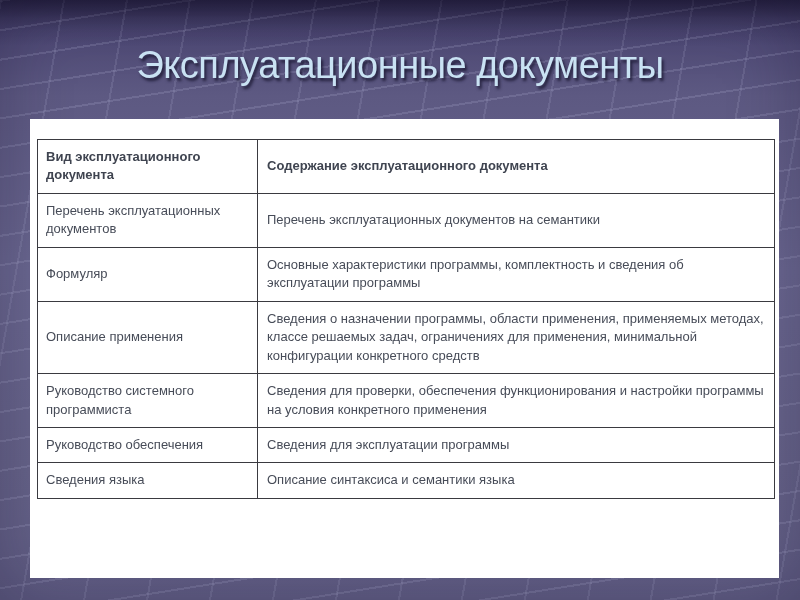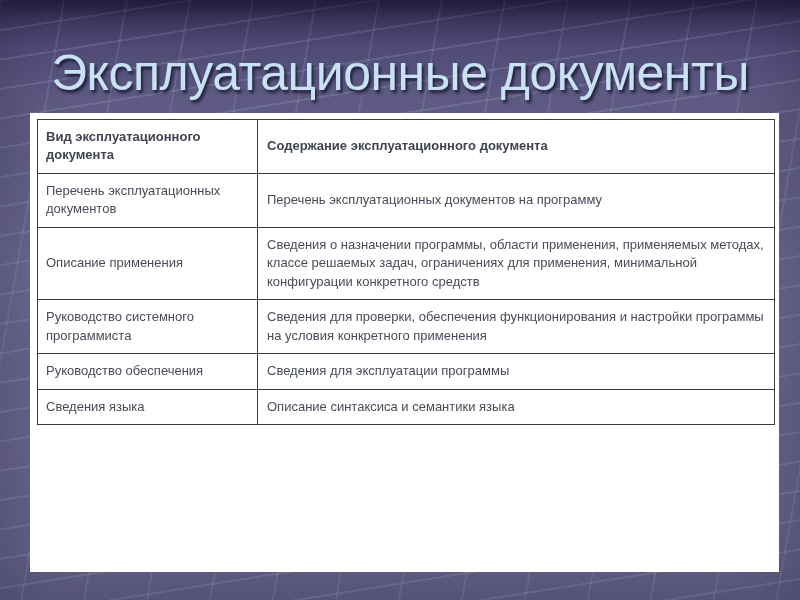--- a/index.html
+++ b/index.html
@@ -18,34 +18,34 @@
     content:"";
     position:absolute;left:0;top:0;right:0;height:46px;
     background:linear-gradient(180deg, rgba(16,12,38,0.50) 0%, rgba(16,12,38,0.18) 40%, rgba(16,12,38,0) 100%);
     pointer-events:none;
   }
   .title{
     position:absolute;
     top:44px;left:0;right:0;
     margin:0;
     text-align:center;
-    font-size:50px;
+    font-size:38px;
     font-weight:400;
     letter-spacing:-0.5px;
     color:#c9e2f3;
     text-shadow:2px 3px 3px rgba(25,22,48,0.85);
     white-space:nowrap;
   }
   .panel{
     position:absolute;
-    left:30px;top:113px;
+    left:30px;top:119px;
     width:749px;height:459px;
     box-sizing:border-box;
     background:#ffffff;
-    padding:6px 4px 5px 7px;
+    padding:20px 4px 5px 7px;
   }
   table.doc-table{
     width:100%;
     border-collapse:collapse;
     table-layout:fixed;
   }
   .doc-table th,.doc-table td{
     border:1.5px solid #3a3a40;
     vertical-align:middle;
     color:#474c58;
@@ -81,21 +81,25 @@
       </colgroup>
       <thead>
         <tr>
           <th>Вид эксплуатационного документа</th>
           <th class="head-content">Содержание эксплуатационного документа</th>
         </tr>
       </thead>
       <tbody>
         <tr>
           <td>Перечень эксплуатационных документов</td>
-          <td class="cell-content">Перечень эксплуатационных документов на программу</td>
+          <td class="cell-content">Перечень эксплуатационных документов на семантики</td>
+        </tr>
+        <tr>
+          <td>Формуляр</td>
+          <td class="cell-content">Основные характеристики программы, комплектность и сведения об эксплуатации программы</td>
         </tr>
         <tr>
           <td>Описание применения</td>
           <td class="cell-content">Сведения о назначении программы, области применения, применяемых методах, классе решаемых задач, ограничениях для применения, минимальной конфигурации конкретного средств</td>
         </tr>
         <tr>
           <td>Руководство системного программиста</td>
           <td class="cell-content">Сведения для проверки, обеспечения функционирования и настройки программы на условия конкретного применения</td>
         </tr>
         <tr>

